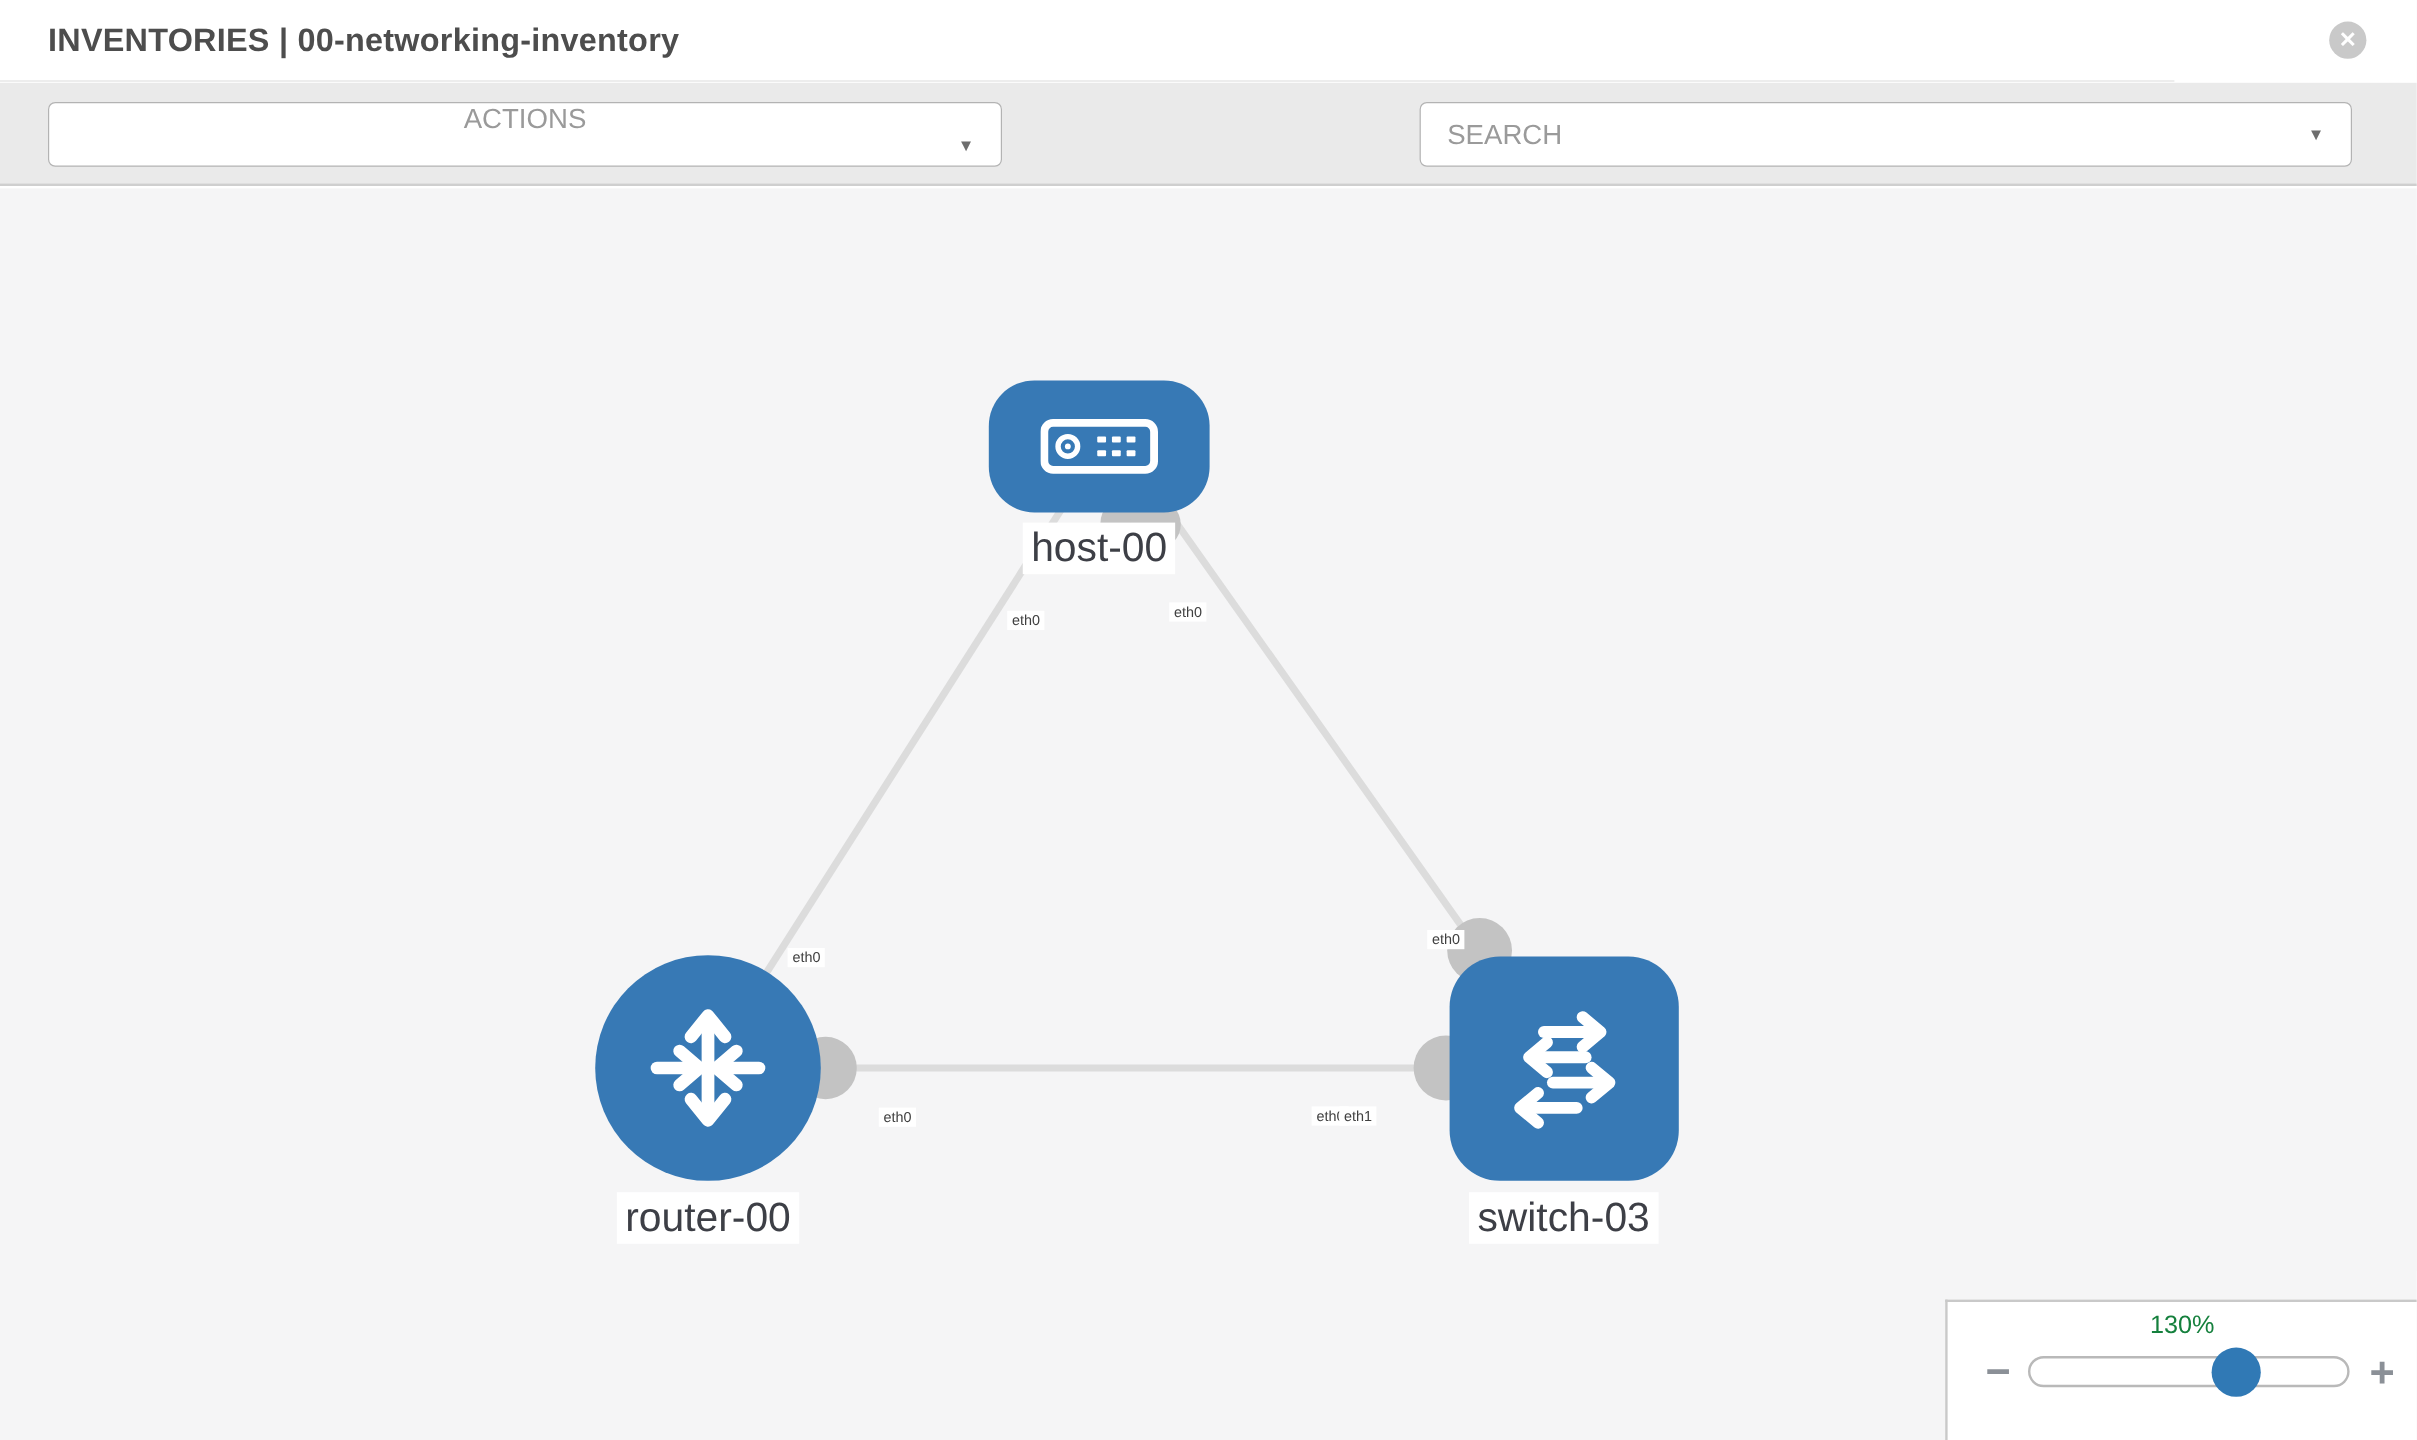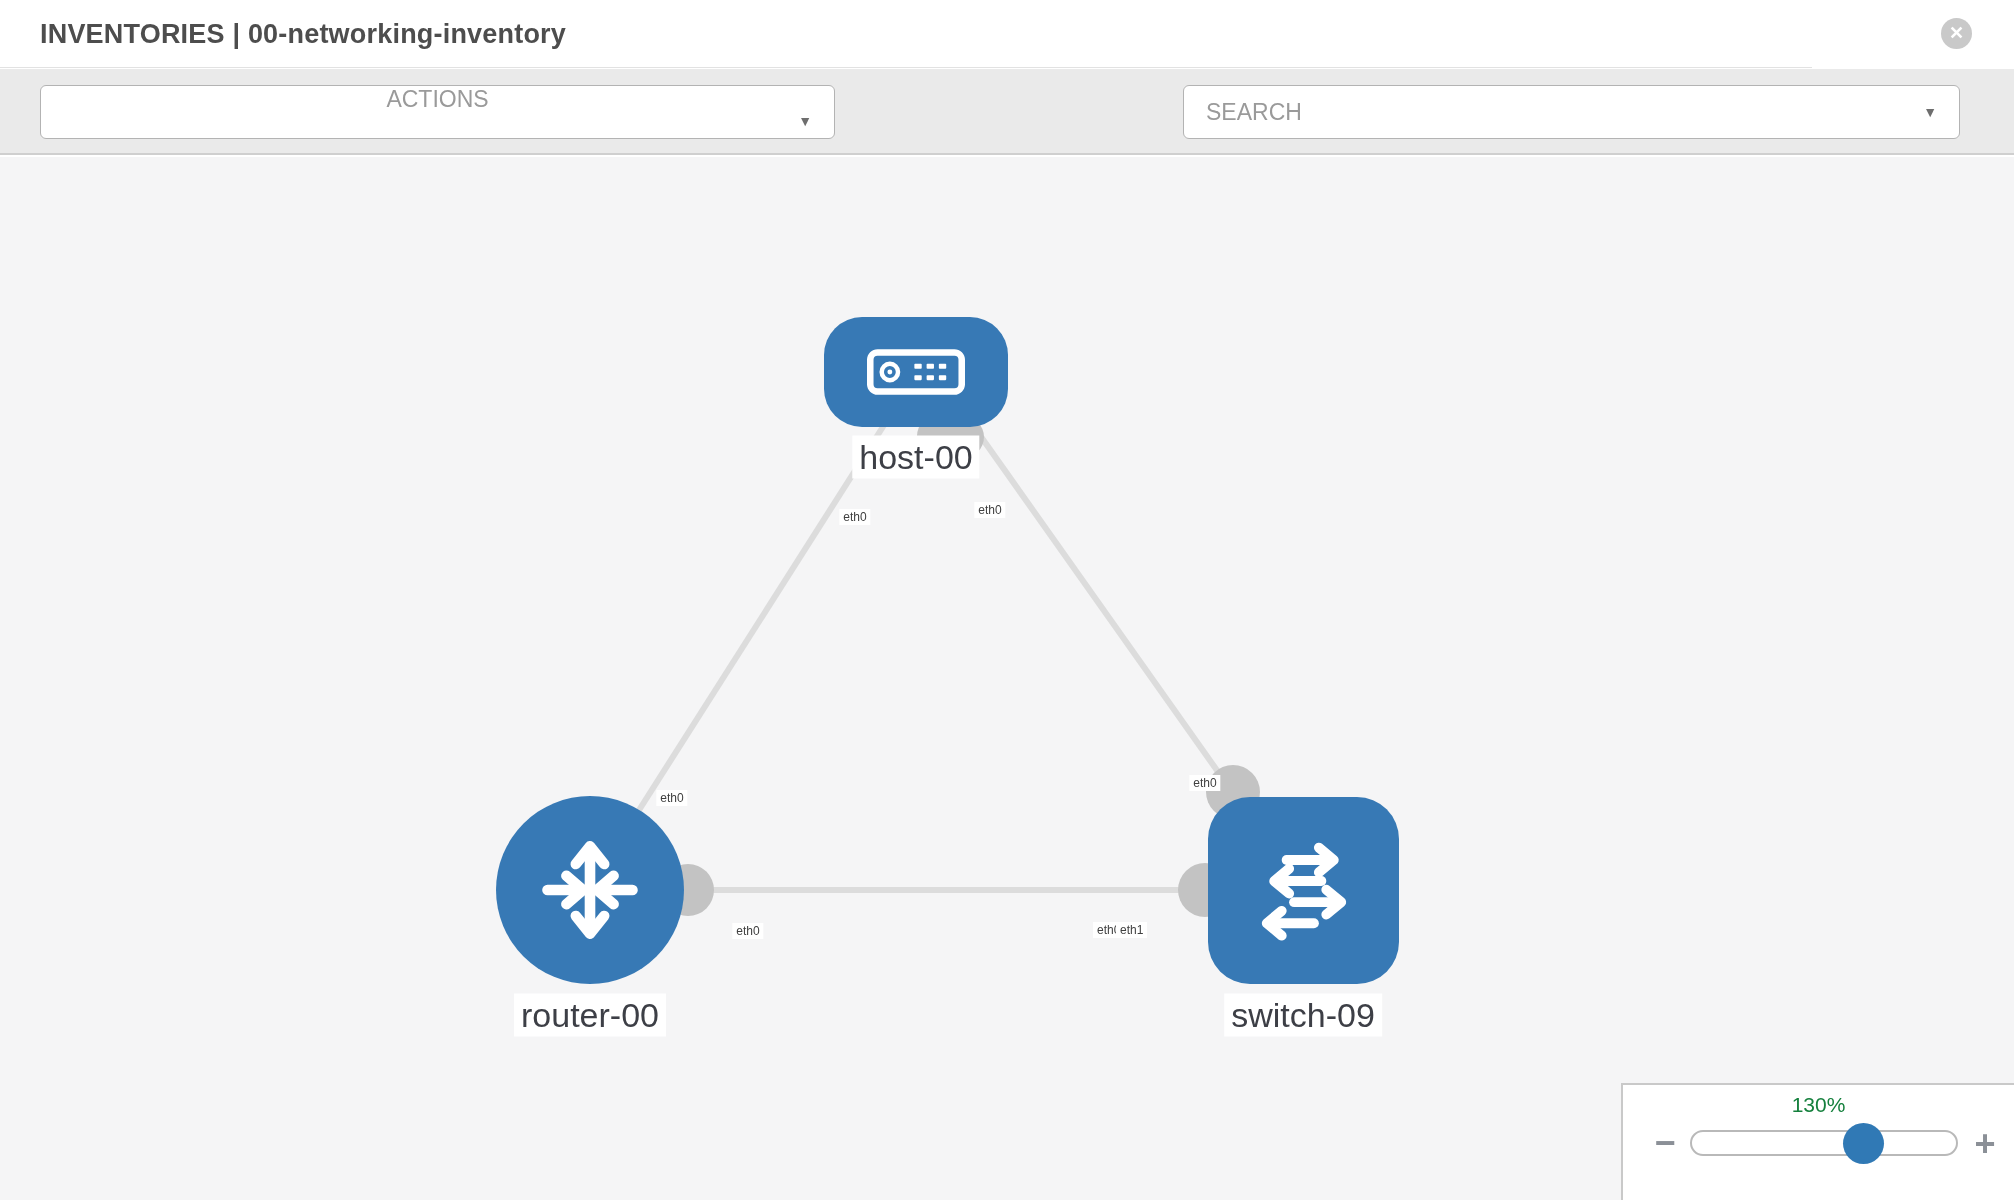--- a/index.html
+++ b/index.html
@@ -122,21 +122,21 @@
         <path d="M38 32 L26 42 L38 52"></path>
       <path d="M42 59 L76 59"></path>
         <path d="M68 49 L80 59 L68 69"></path>
       <path d="M58 76 L24 76"></path>
         <path d="M32 66 L20 76 L32 86"></path>
     </svg>
   </div>
 
   <div class="glabel node-label" style="left:916px;top:300px;">host-00</div>
   <div class="glabel node-label" style="left:590px;top:858px;">router-00</div>
-  <div class="glabel node-label" style="left:1303px;top:858px;">switch-09</div>
+  <div class="glabel node-label" style="left:1303px;top:858px;">switch-03</div>
 
   <div class="glabel eth-label" style="left:855px;top:314px;">eth0</div>
   <div class="glabel eth-label" style="left:672px;top:595px;">eth0</div>
   <div class="glabel eth-label" style="left:990px;top:307px;">eth0</div>
   <div class="glabel eth-label" style="left:1205px;top:580px;">eth0</div>
   <div class="glabel eth-label" style="left:748px;top:728px;">eth0</div>
   <div class="glabel eth-label eth-abs" style="left:1093px;top:727px;transform:translateY(-50%);">eth0</div>
   <div class="glabel eth-label eth-abs" style="left:1116px;top:727px;transform:translateY(-50%);">eth1</div>
 </div>
 

